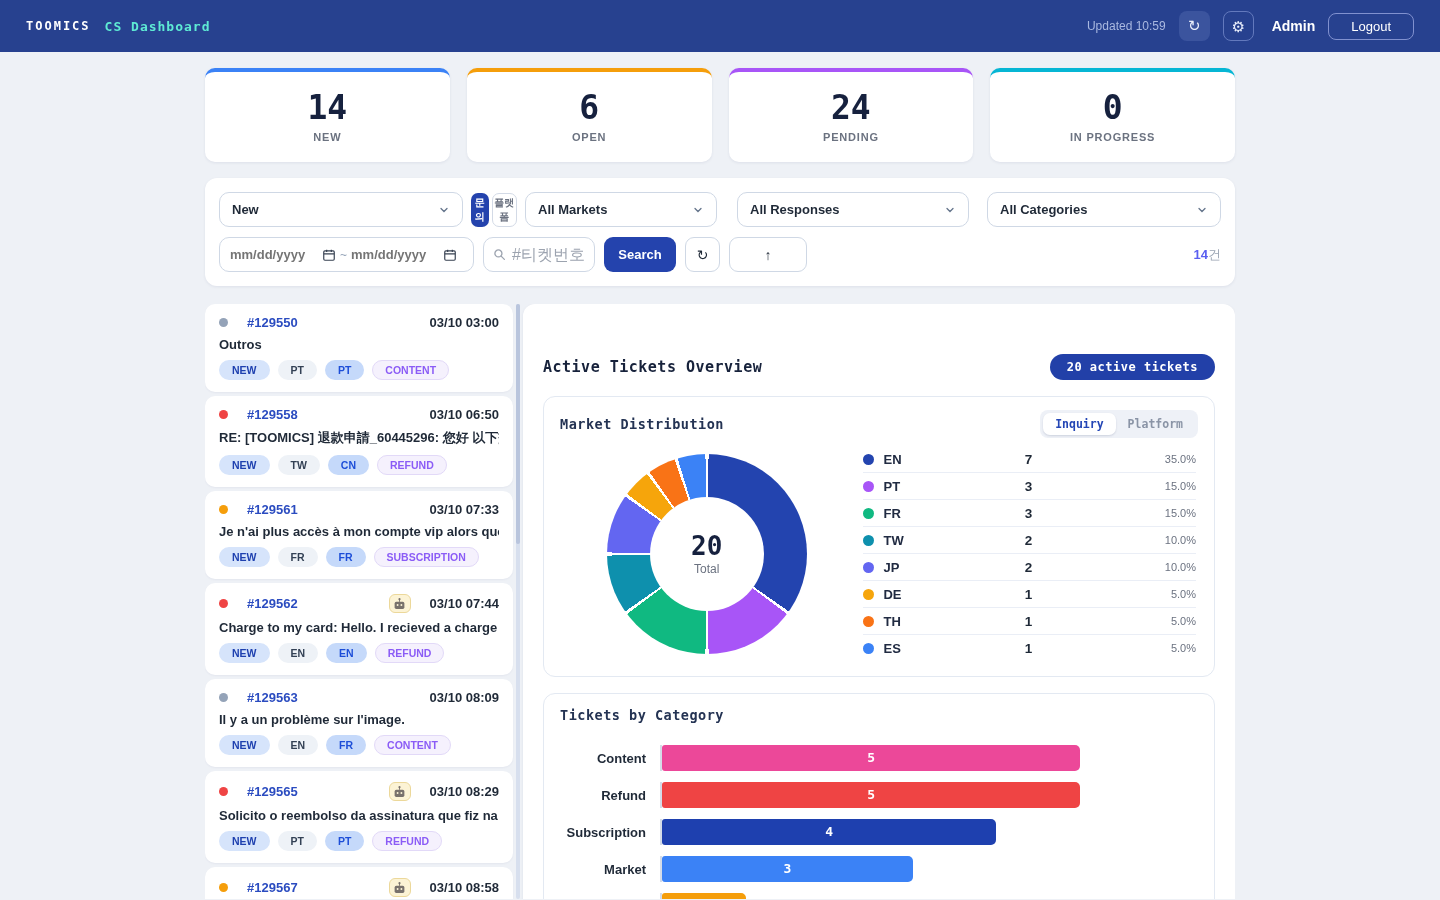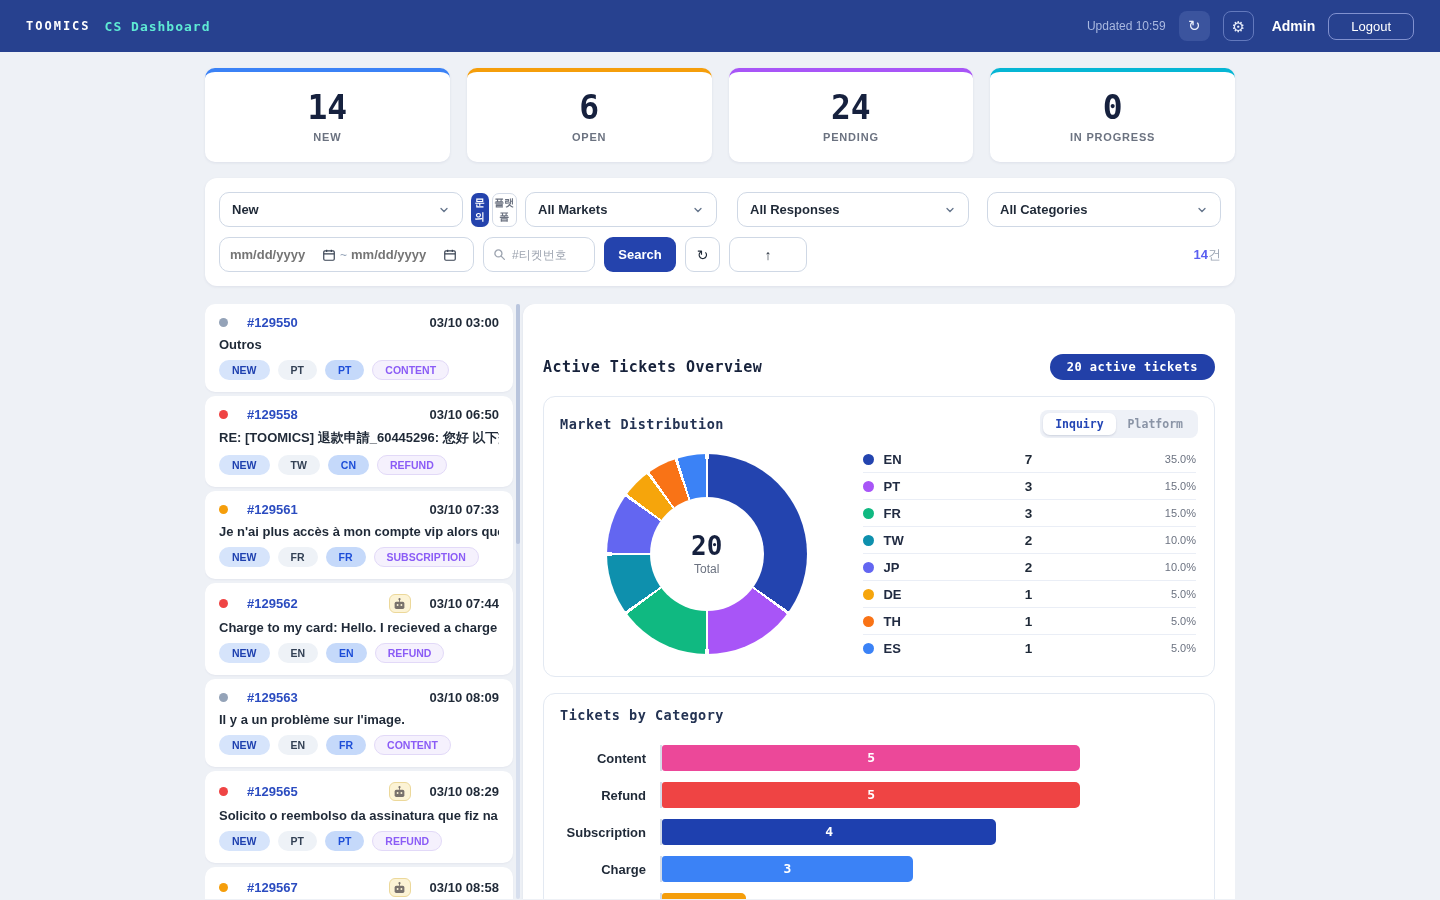--- a/index.html
+++ b/index.html
@@ -36,21 +36,21 @@
   .sel .sel-label { flex:1; }
   .sel svg { flex:none; }
   .toggle-col { display:flex; gap:3px; width:46px;justify-content:center; }
   .tgl { font-size:10px; font-weight:bold; border-radius:7px; padding:2px 0; text-align:center; cursor:pointer; border:1px solid transparent; }
   .tgl.on { background:#2443ad; color:#fff; }
   .tgl.off { background:#fff; color:#6b7280; border-color:#d3dae6; }
   .date-wrap { width:255px; height:35px; border:1px solid #cfd8e5; border-radius:10px; display:flex; align-items:center; padding:0 10px; gap:4px; }
   .date-wrap input { border:none; outline:none; width:88px; font-size:13px; font-weight:bold; color:#374151; font-family:inherit; background:transparent; }
   .date-tilde { color:#94a3b8; font-size:12px; }
   .search-wrap { width:112px; height:35px; border:1px solid #cfd8e5; border-radius:10px; display:flex; align-items:center; padding:0 9px; gap:6px; }
-  .search-wrap input { border:none; outline:none; width:72px; font-size:12px; color:#0369a1; font-family:inherit; background:transparent; }
+  .search-wrap input { border:none; outline:none; width:72px; font-size:16px; color:#0369a1; font-family:inherit; background:transparent; }
   .search-wrap input::placeholder { color:#9ca3af; }
   .btn-primary { width:72px; height:35px; background:#2443ad; color:#fff; border:none; border-radius:9px; font-size:13px; font-weight:bold; cursor:pointer; }
   .btn-ghost { height:35px; background:#fff; border:1px solid #cfd8e5; border-radius:9px; color:#1f2937; font-size:14px; cursor:pointer; }
   .btn-refresh2 { width:35px; }
   .btn-up { width:78px; font-weight:bold; }
   .f-count { margin-left:auto; font-size:13px; }
   .f-count b { color:#5a5ff0; font-weight:bold; }
   .f-count span { color:#9aa4b2; }
 
   
@@ -435,21 +435,21 @@
                 <div class="bar" style="width: 78%; background: rgb(239, 68, 68);">5</div>
               </div>
             </div>
             <div class="bar-row">
               <div class="bar-label">Subscription</div>
               <div class="bar-area">
                 <div class="bar" style="width: 62.4%; background: rgb(30, 64, 175);">4</div>
               </div>
             </div>
             <div class="bar-row">
-              <div class="bar-label">Charge</div>
+              <div class="bar-label">Market</div>
               <div class="bar-area">
                 <div class="bar" style="width: 46.8%; background: rgb(59, 130, 246);">3</div>
               </div>
             </div>
             <div class="bar-row">
               <div class="bar-label">Other</div>
               <div class="bar-area">
                 <div class="bar" style="width: 15.6%; background: rgb(245, 158, 11);">1</div>
               </div>
             </div>

